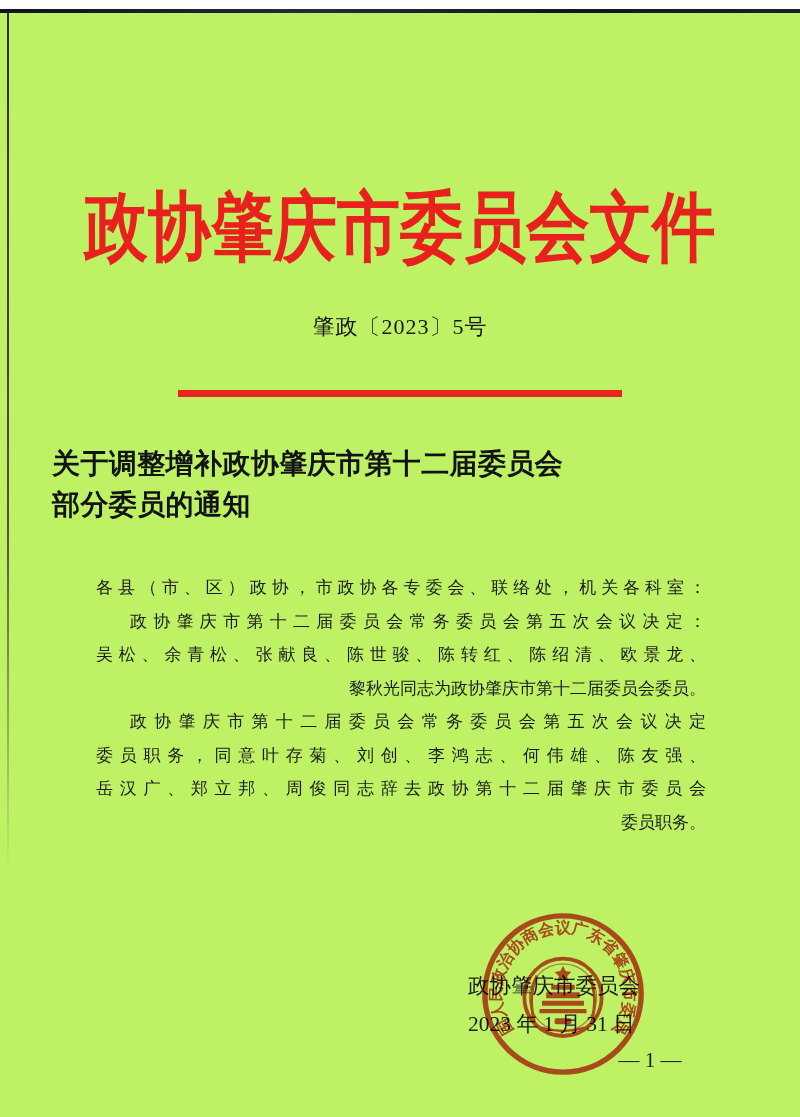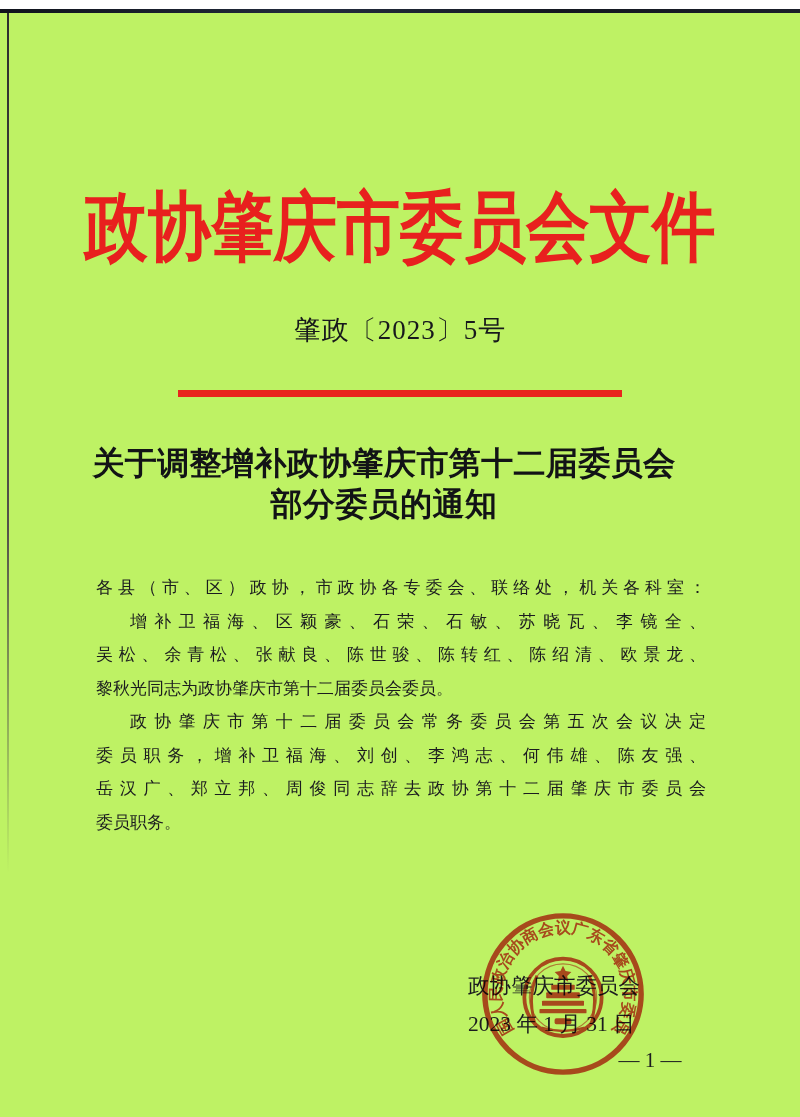--- a/index.html
+++ b/index.html
@@ -40,52 +40,51 @@
     white-space: nowrap;
     transform: scaleX(0.83);
     transform-origin: 50% 50%;
     letter-spacing: 0px;
   }
 
   .doc-number {
     position: absolute;
     left: 0; top: 303px; width: 100%;
     text-align: center;
-    font-size: 27px;
+    font-size: 22px;
     color: #17181c;
     letter-spacing: 1px;
   }
 
   .red-line {
     position: absolute;
     left: 178px; top: 381px;
     width: 444px; height: 7px;
     background: #e8251d;
   }
 
   .doc-title {
     position: absolute;
-    left: 44px; top: 434px; width: 680px;
-    text-align: center;
+    left: 52px; top: 434px; width: 680px;
     font-weight: bold;
     color: #121316;
-    font-size: 32px;
+    font-size: 28px;
     line-height: 41px;
     letter-spacing: 0.4px;
   }
 
   .body-text {
     position: absolute;
     left: 96px; top: 562px;
     width: 610px;
     font-size: 17px;
     line-height: 33.5px;
     color: #1b1c1f;
   }
-  .body-line { width: 100%; }
+  .body-line { width: 100%; text-align: right; }
   .body-line.full { text-align: justify; text-align-last: justify; }
   .body-line.indent { text-indent: 2em; }
 
   .signature-org {
     position: absolute;
     left: 468px; top: 962px; width: 176px;
     font-size: 21.5px;
     color: #1b1c1f;
     white-space: nowrap;
     z-index: 1;
@@ -132,25 +131,25 @@
 
   <div class="red-line"></div>
 
   <div class="doc-title">
     <div>关于调整增补政协肇庆市第十二届委员会</div>
     <div>部分委员的通知</div>
   </div>
 
   <div class="body-text">
     <div class="body-line full">各县（市、区）政协，市政协各专委会、联络处，机关各科室：</div>
-    <div class="body-line indent full">增补卫福海、区颖豪、石荣、石敏、苏晓瓦、李镜全、</div>
+    <div class="body-line indent full">政协肇庆市第十二届委员会常务委员会第五次会议决定：</div>
     <div class="body-line full">吴松、余青松、张献良、陈世骏、陈转红、陈绍清、欧景龙、</div>
     <div class="body-line">黎秋光同志为政协肇庆市第十二届委员会委员。</div>
     <div class="body-line indent full">政协肇庆市第十二届委员会常务委员会第五次会议决定</div>
-    <div class="body-line full">委员职务，增补卫福海、刘创、李鸿志、何伟雄、陈友强、</div>
+    <div class="body-line full">委员职务，同意叶存菊、刘创、李鸿志、何伟雄、陈友强、</div>
     <div class="body-line full">岳汉广、郑立邦、周俊同志辞去政协第十二届肇庆市委员会</div>
     <div class="body-line">委员职务。</div>
   </div>
 
   <div class="signature-org">政协肇庆市委员会</div>
   <div class="signature-date">2023 年 1 月 31 日</div>
 
   <svg class="seal" viewBox="0 0 200 200" xmlns="http://www.w3.org/2000/svg">
     <defs>
       <path id="star5" d="M0,-10 L2.94,-4.05 L9.51,-3.09 L4.76,1.55 L5.88,8.09 L0,4.7 L-5.88,8.09 L-4.76,1.55 L-9.51,-3.09 L-2.94,-4.05 Z"></path>

